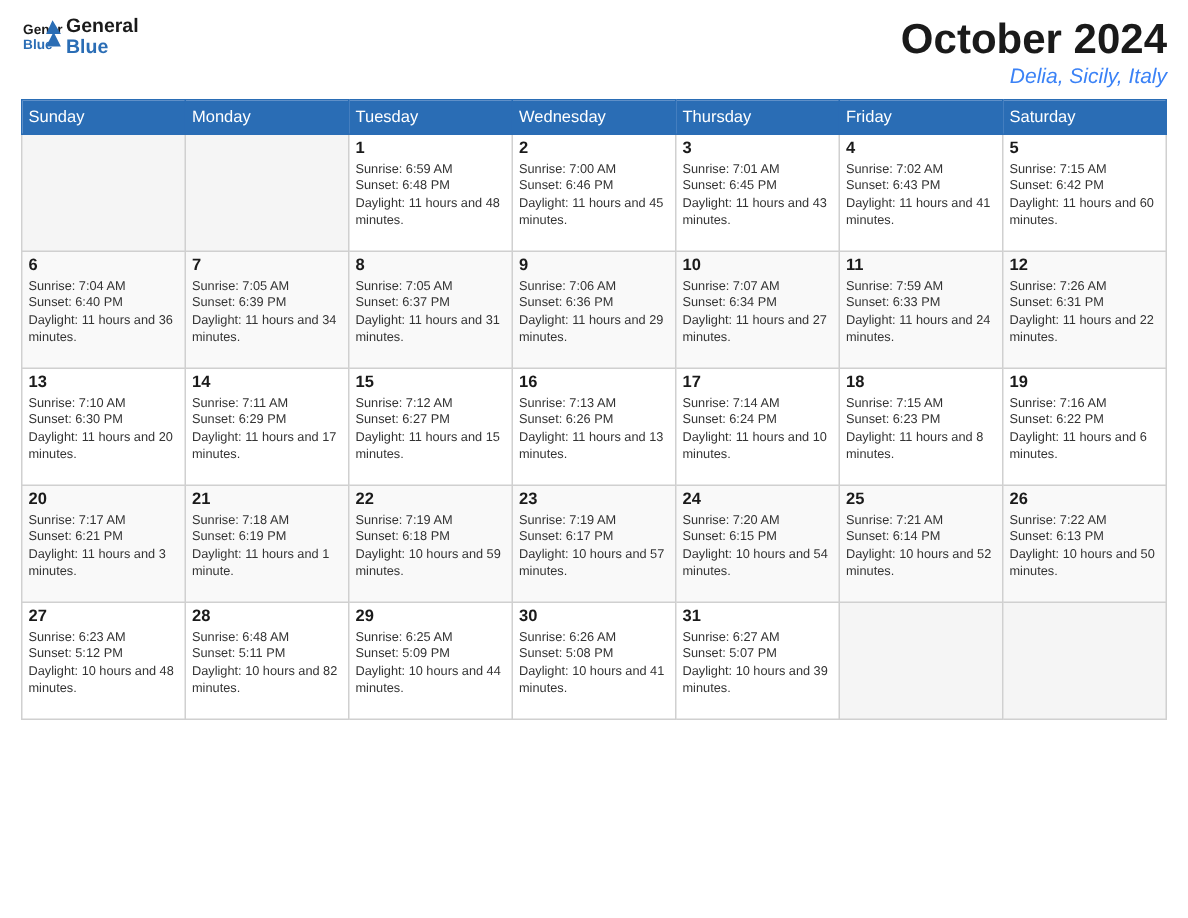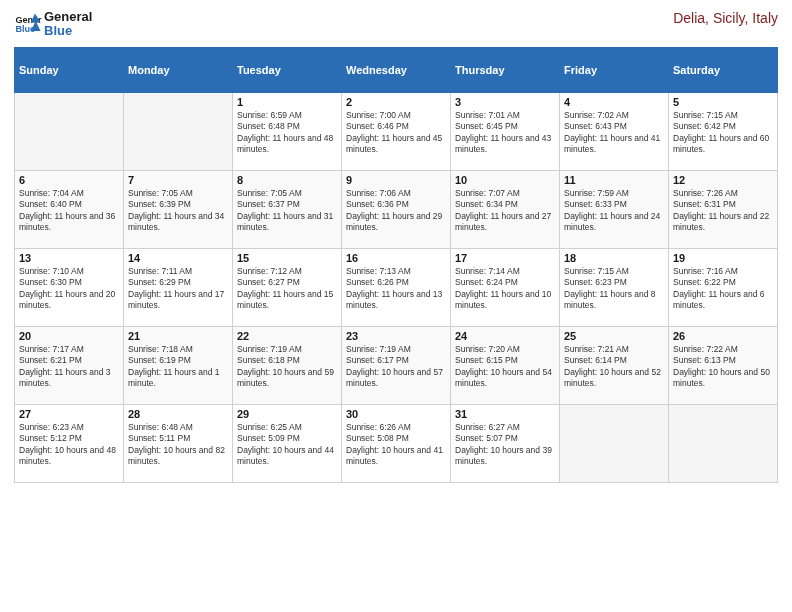--- a/index.html
+++ b/index.html
@@ -33,33 +33,34 @@
     .title-block {
       text-align: right;
     }
     .month-title {
       font-size: 28px;
       font-weight: bold;
       color: #1a1a1a;
     }
     .location {
       font-size: 14px;
-      color: #7f1d1d;
+      color: #3b82f6;
+      font-style: italic;
     }
     table {
       width: 100%;
       border-collapse: collapse;
       table-layout: fixed;
     }
     th {
       background-color: #2a6db5;
       color: #fff;
       font-size: 11px;
-      font-weight: bold;
-      padding: 16px 4px;
+      font-weight: normal;
+      padding: 5px 4px;
       text-align: left;
       border: 1px solid #2a6db5;
     }
     td {
       border: 1px solid #d0d0d0;
       vertical-align: top;
       padding: 3px 4px;
       font-size: 9px;
       color: #222;
       height: 78px;
@@ -94,20 +95,21 @@
         <text x="2" y="18" font-size="13" font-weight="bold" fill="#1a1a1a" font-family="Arial">General</text>
         <text x="2" y="32" font-size="13" font-weight="bold" fill="#2a6db5" font-family="Arial">Blue</text>
         <polygon points="30,5 38,18 32,18 38,30 24,30 30,18 24,18" fill="#2a6db5"></polygon>
       </svg>
       <div style="display:flex;flex-direction:column;line-height:1.1;">
         <span style="font-size:13px;font-weight:bold;color:#1a1a1a;">General</span>
         <span style="font-size:13px;font-weight:bold;color:#2a6db5;">Blue</span>
       </div>
     </div>
     <div class="title-block">
+      <div class="month-title">October 2024</div>
       <div class="location">Delia, Sicily, Italy</div>
     </div>
   </div>
 
   <table>
     <thead>
       <tr>
         <th>Sunday</th>
         <th>Monday</th>
         <th>Tuesday</th>

